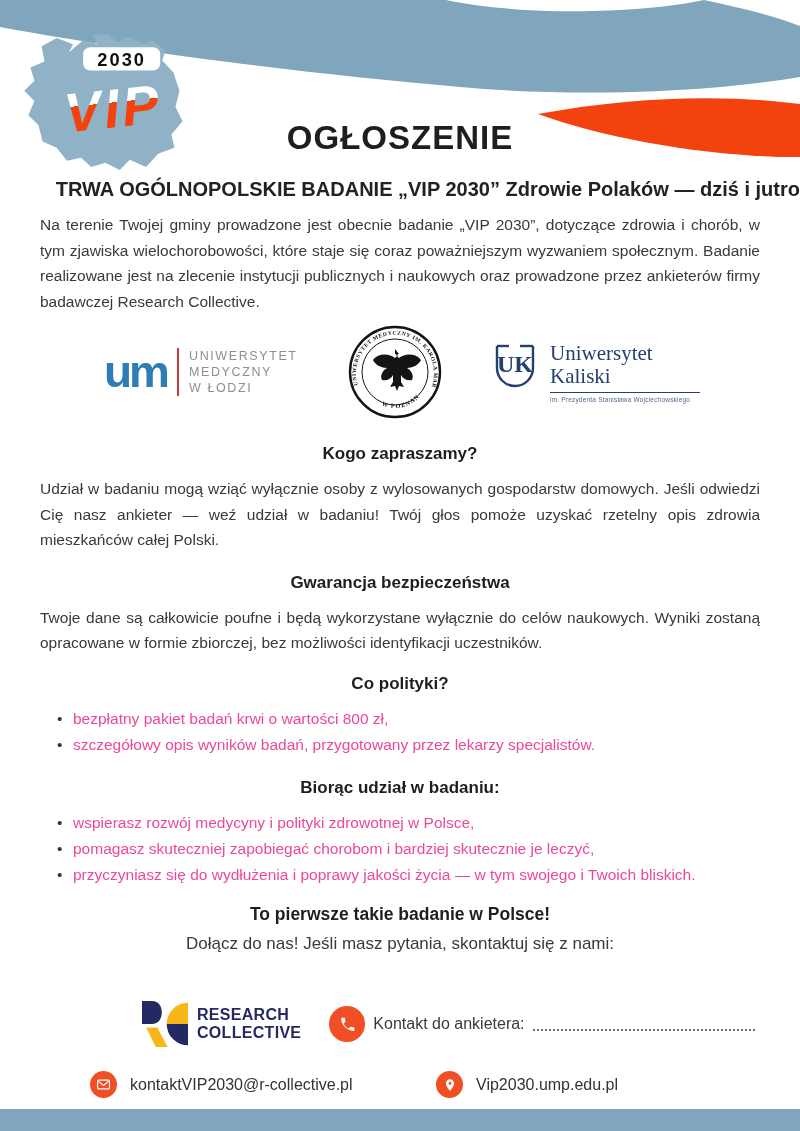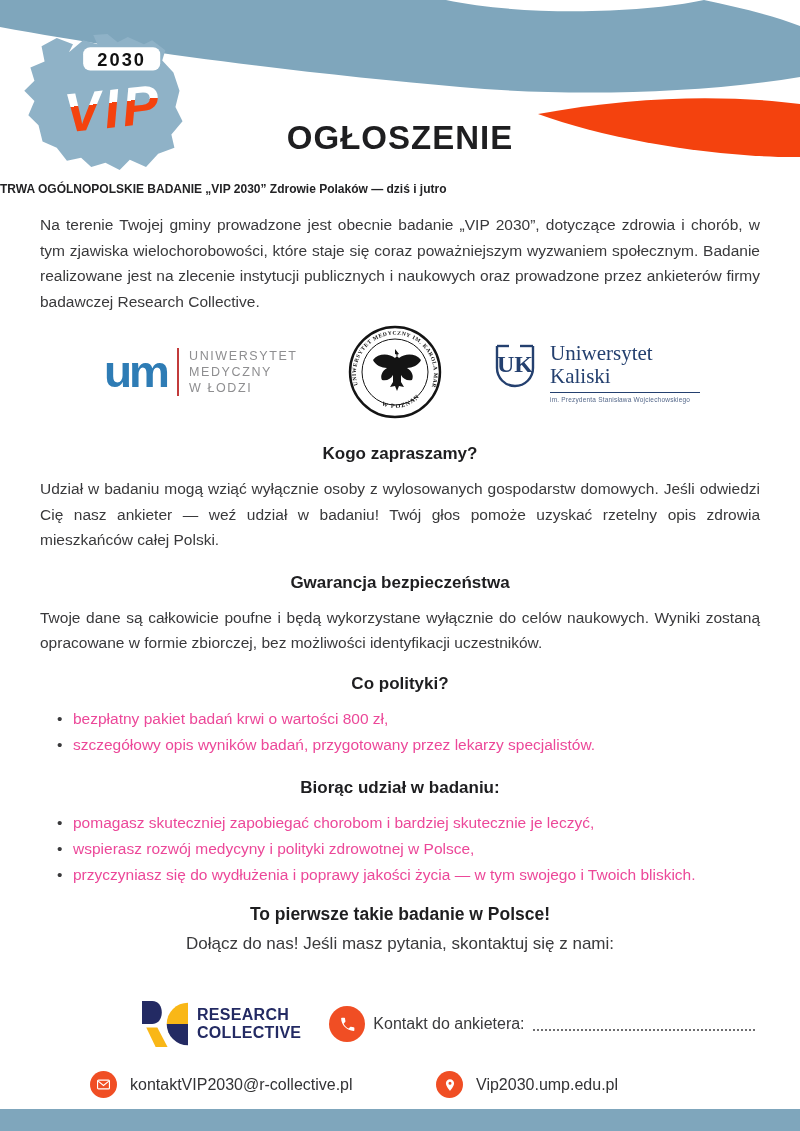--- a/index.html
+++ b/index.html
@@ -9,21 +9,21 @@
     color:#39393b;
   }
   
   .header-waves{position:absolute;top:0;left:0;width:800px;height:170px;}
   
   .vip-logo{position:absolute;top:30px;left:20px;width:178px;height:142px;}
   
   .flow{position:relative;width:800px;}
   .title{padding-top:118px;text-align:center;font-size:33px;font-weight:800;
          letter-spacing:1px;color:#1e1e20;line-height:40px;}
-  .subtitle{margin-top:20px;text-align:left;font-size:12px;font-weight:700;
+  .subtitle{margin-top:20px;text-align:right;font-size:20px;font-weight:700;
             color:#222224;line-height:22px;}
   .para{margin:12px 40px 0 40px;font-size:15.5px;line-height:25.5px;
         text-align:justify;color:#39393b;}
   .logos-row{margin:10px 100px 0 104px;height:96px;display:flex;
              align-items:center;justify-content:space-between;}
   .um-logo{display:flex;align-items:center;gap:10px;}
   .um-mark{font-size:46px;font-weight:800;color:#2e7cb5;letter-spacing:-3px;
            line-height:46px;transform:scaleY(.95);}
   .um-divider{width:2px;height:48px;background:#c23b3b;}
   .um-text{display:flex;flex-direction:column;gap:2px;}
@@ -147,22 +147,22 @@
     <div class="sec-p">Twoje dane są całkowicie poufne i będą wykorzystane wyłącznie do celów naukowych. Wyniki zostaną opracowane w formie zbiorczej, bez możliwości identyfikacji uczestników.</div>
 
     <div class="sec-h tight">Co polityki?</div>
     <ul class="bullets">
       <li>bezpłatny pakiet badań krwi o wartości 800 zł,</li>
       <li>szczegółowy opis wyników badań, przygotowany przez lekarzy specjalistów.</li>
     </ul>
 
     <div class="sec-h" style="margin-top:18px">Biorąc udział w badaniu:</div>
     <ul class="bullets">
+      <li>wspierasz rozwój medycyny i polityki zdrowotnej w Polsce,</li>
       <li>pomagasz skuteczniej zapobiegać chorobom i bardziej skutecznie je leczyć,</li>
-      <li>wspierasz rozwój medycyny i polityki zdrowotnej w Polsce,</li>
       <li>przyczyniasz się do wydłużenia i poprawy jakości życia — w tym swojego i Twoich bliskich.</li>
     </ul>
 
     <div class="closing-h">To pierwsze takie badanie w Polsce!</div>
     <div class="closing-p">Dołącz do nas! Jeśli masz pytania, skontaktuj się z nami:</div>
   </div>
 
   <div class="rc-row">
     <div class="rc-logo">
       <svg width="46" height="54" viewBox="0 0 54 54" xmlns="http://www.w3.org/2000/svg">

